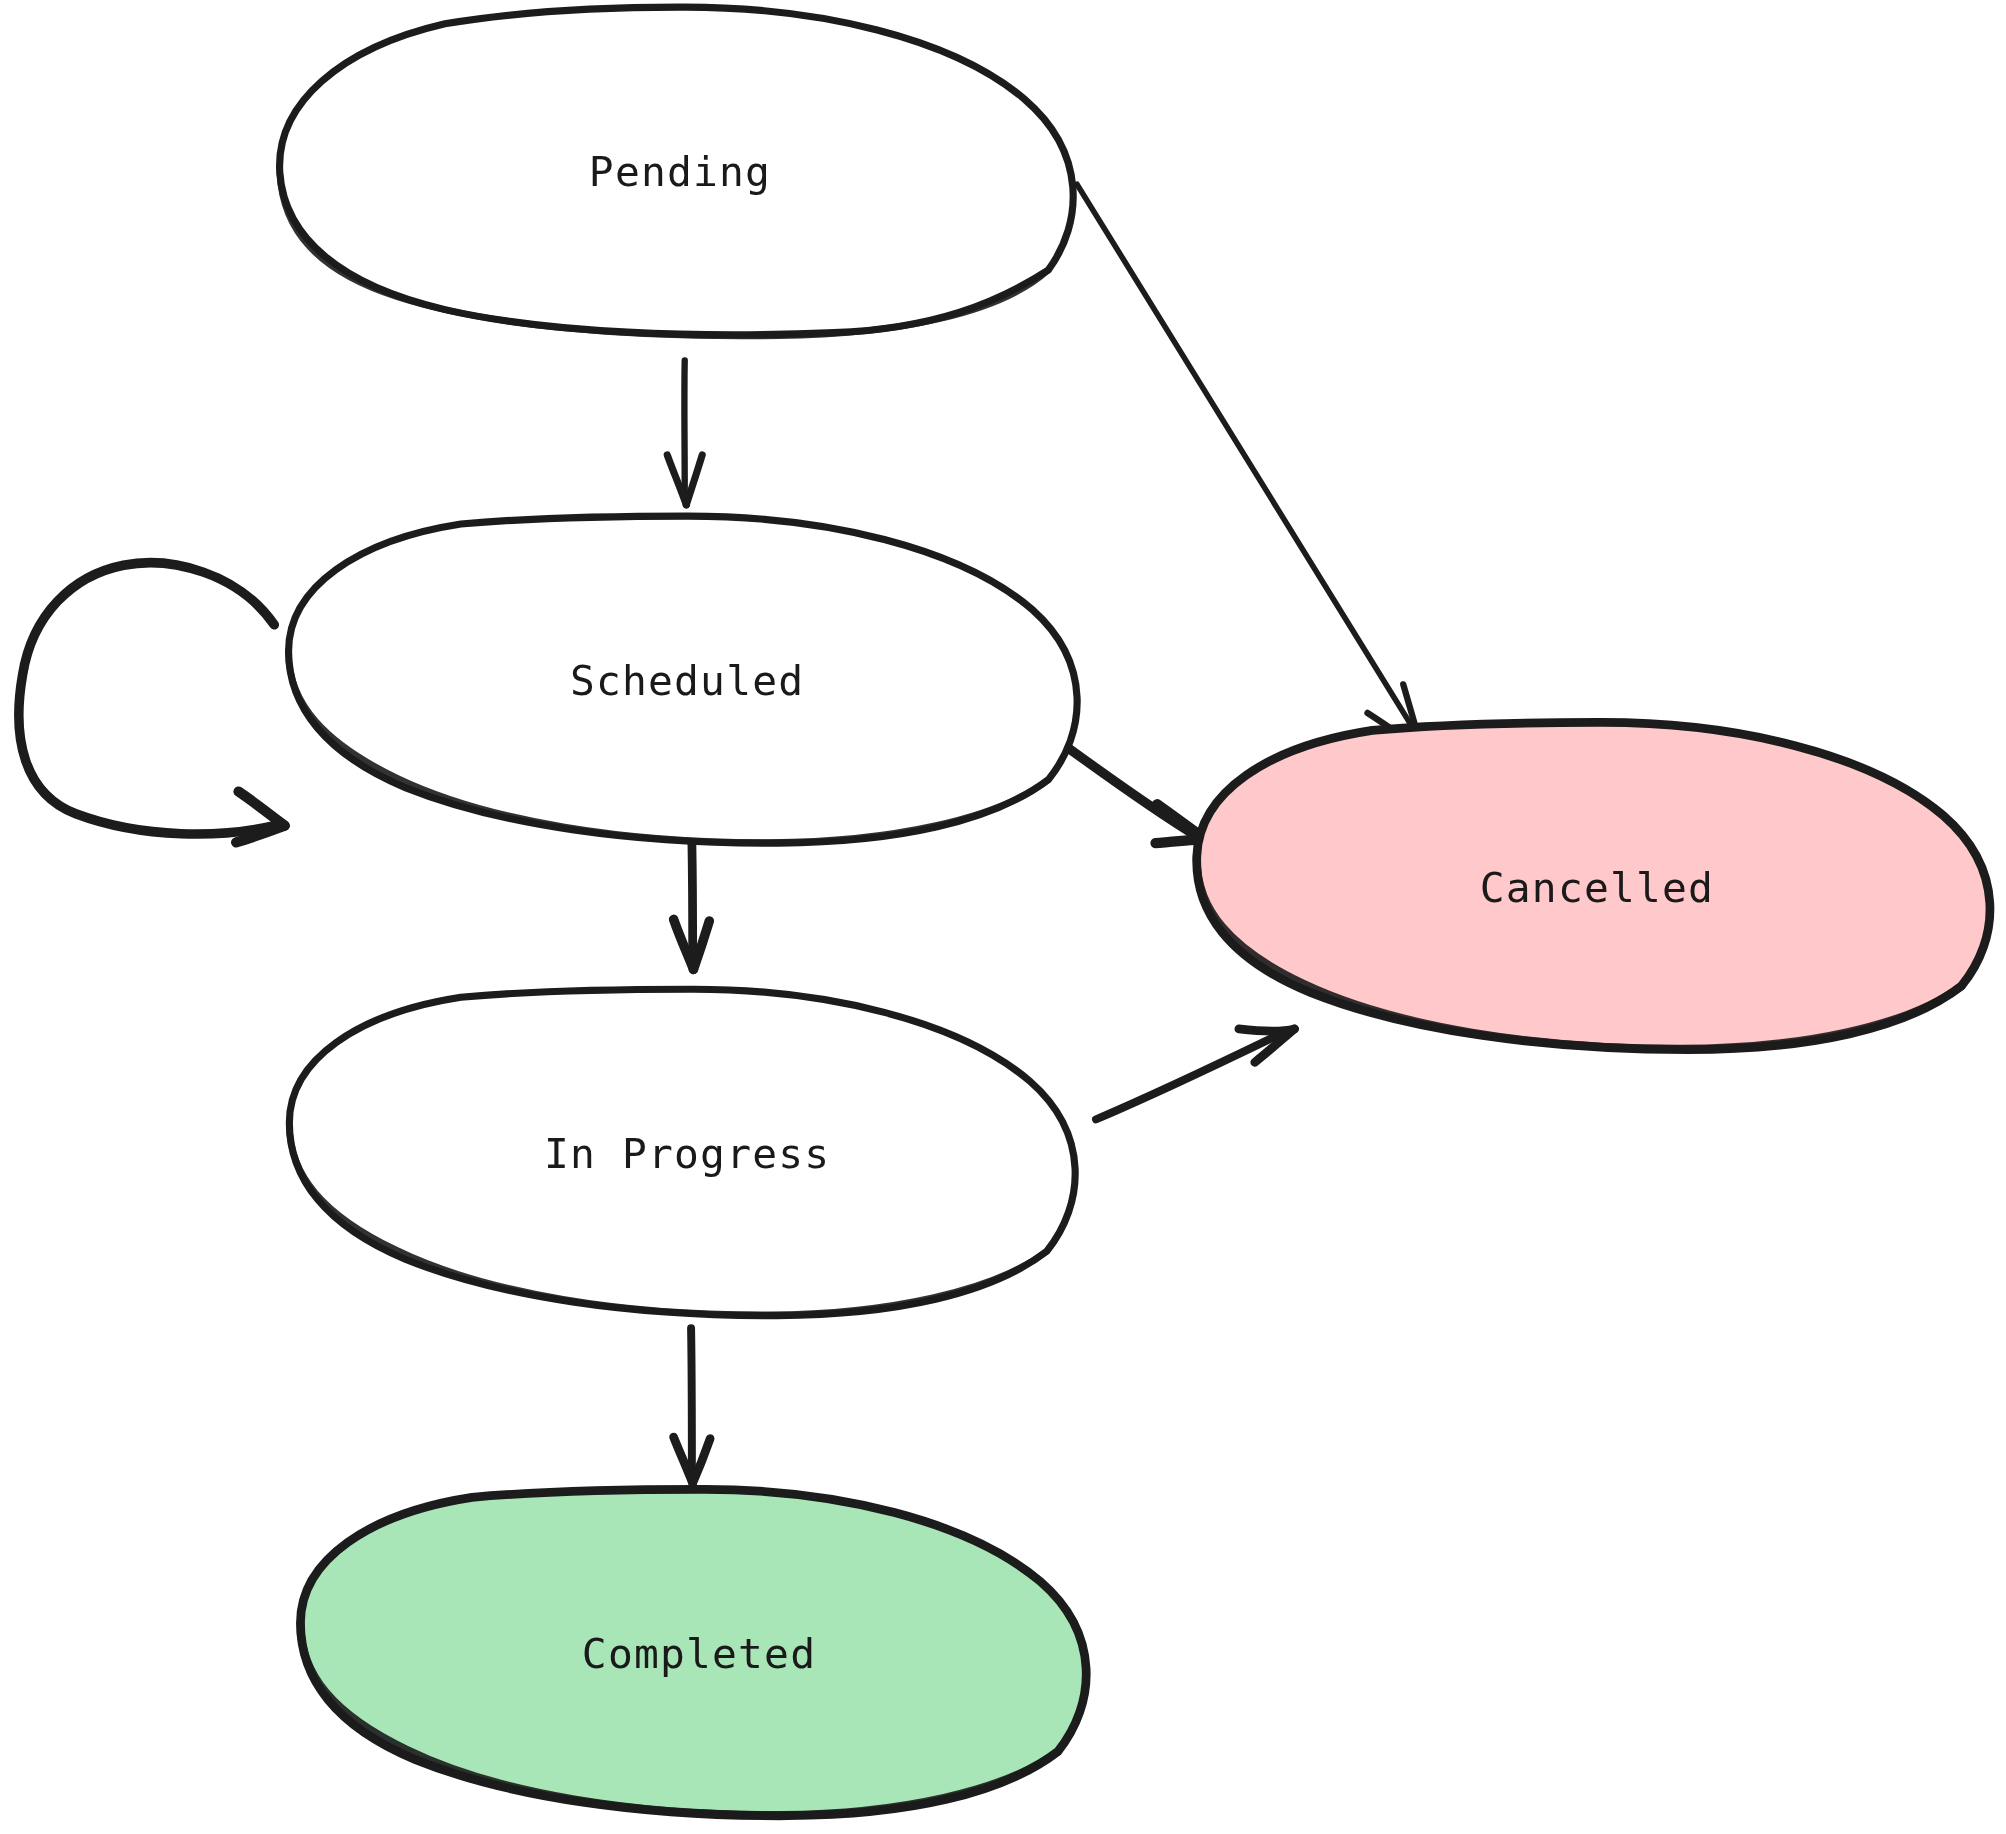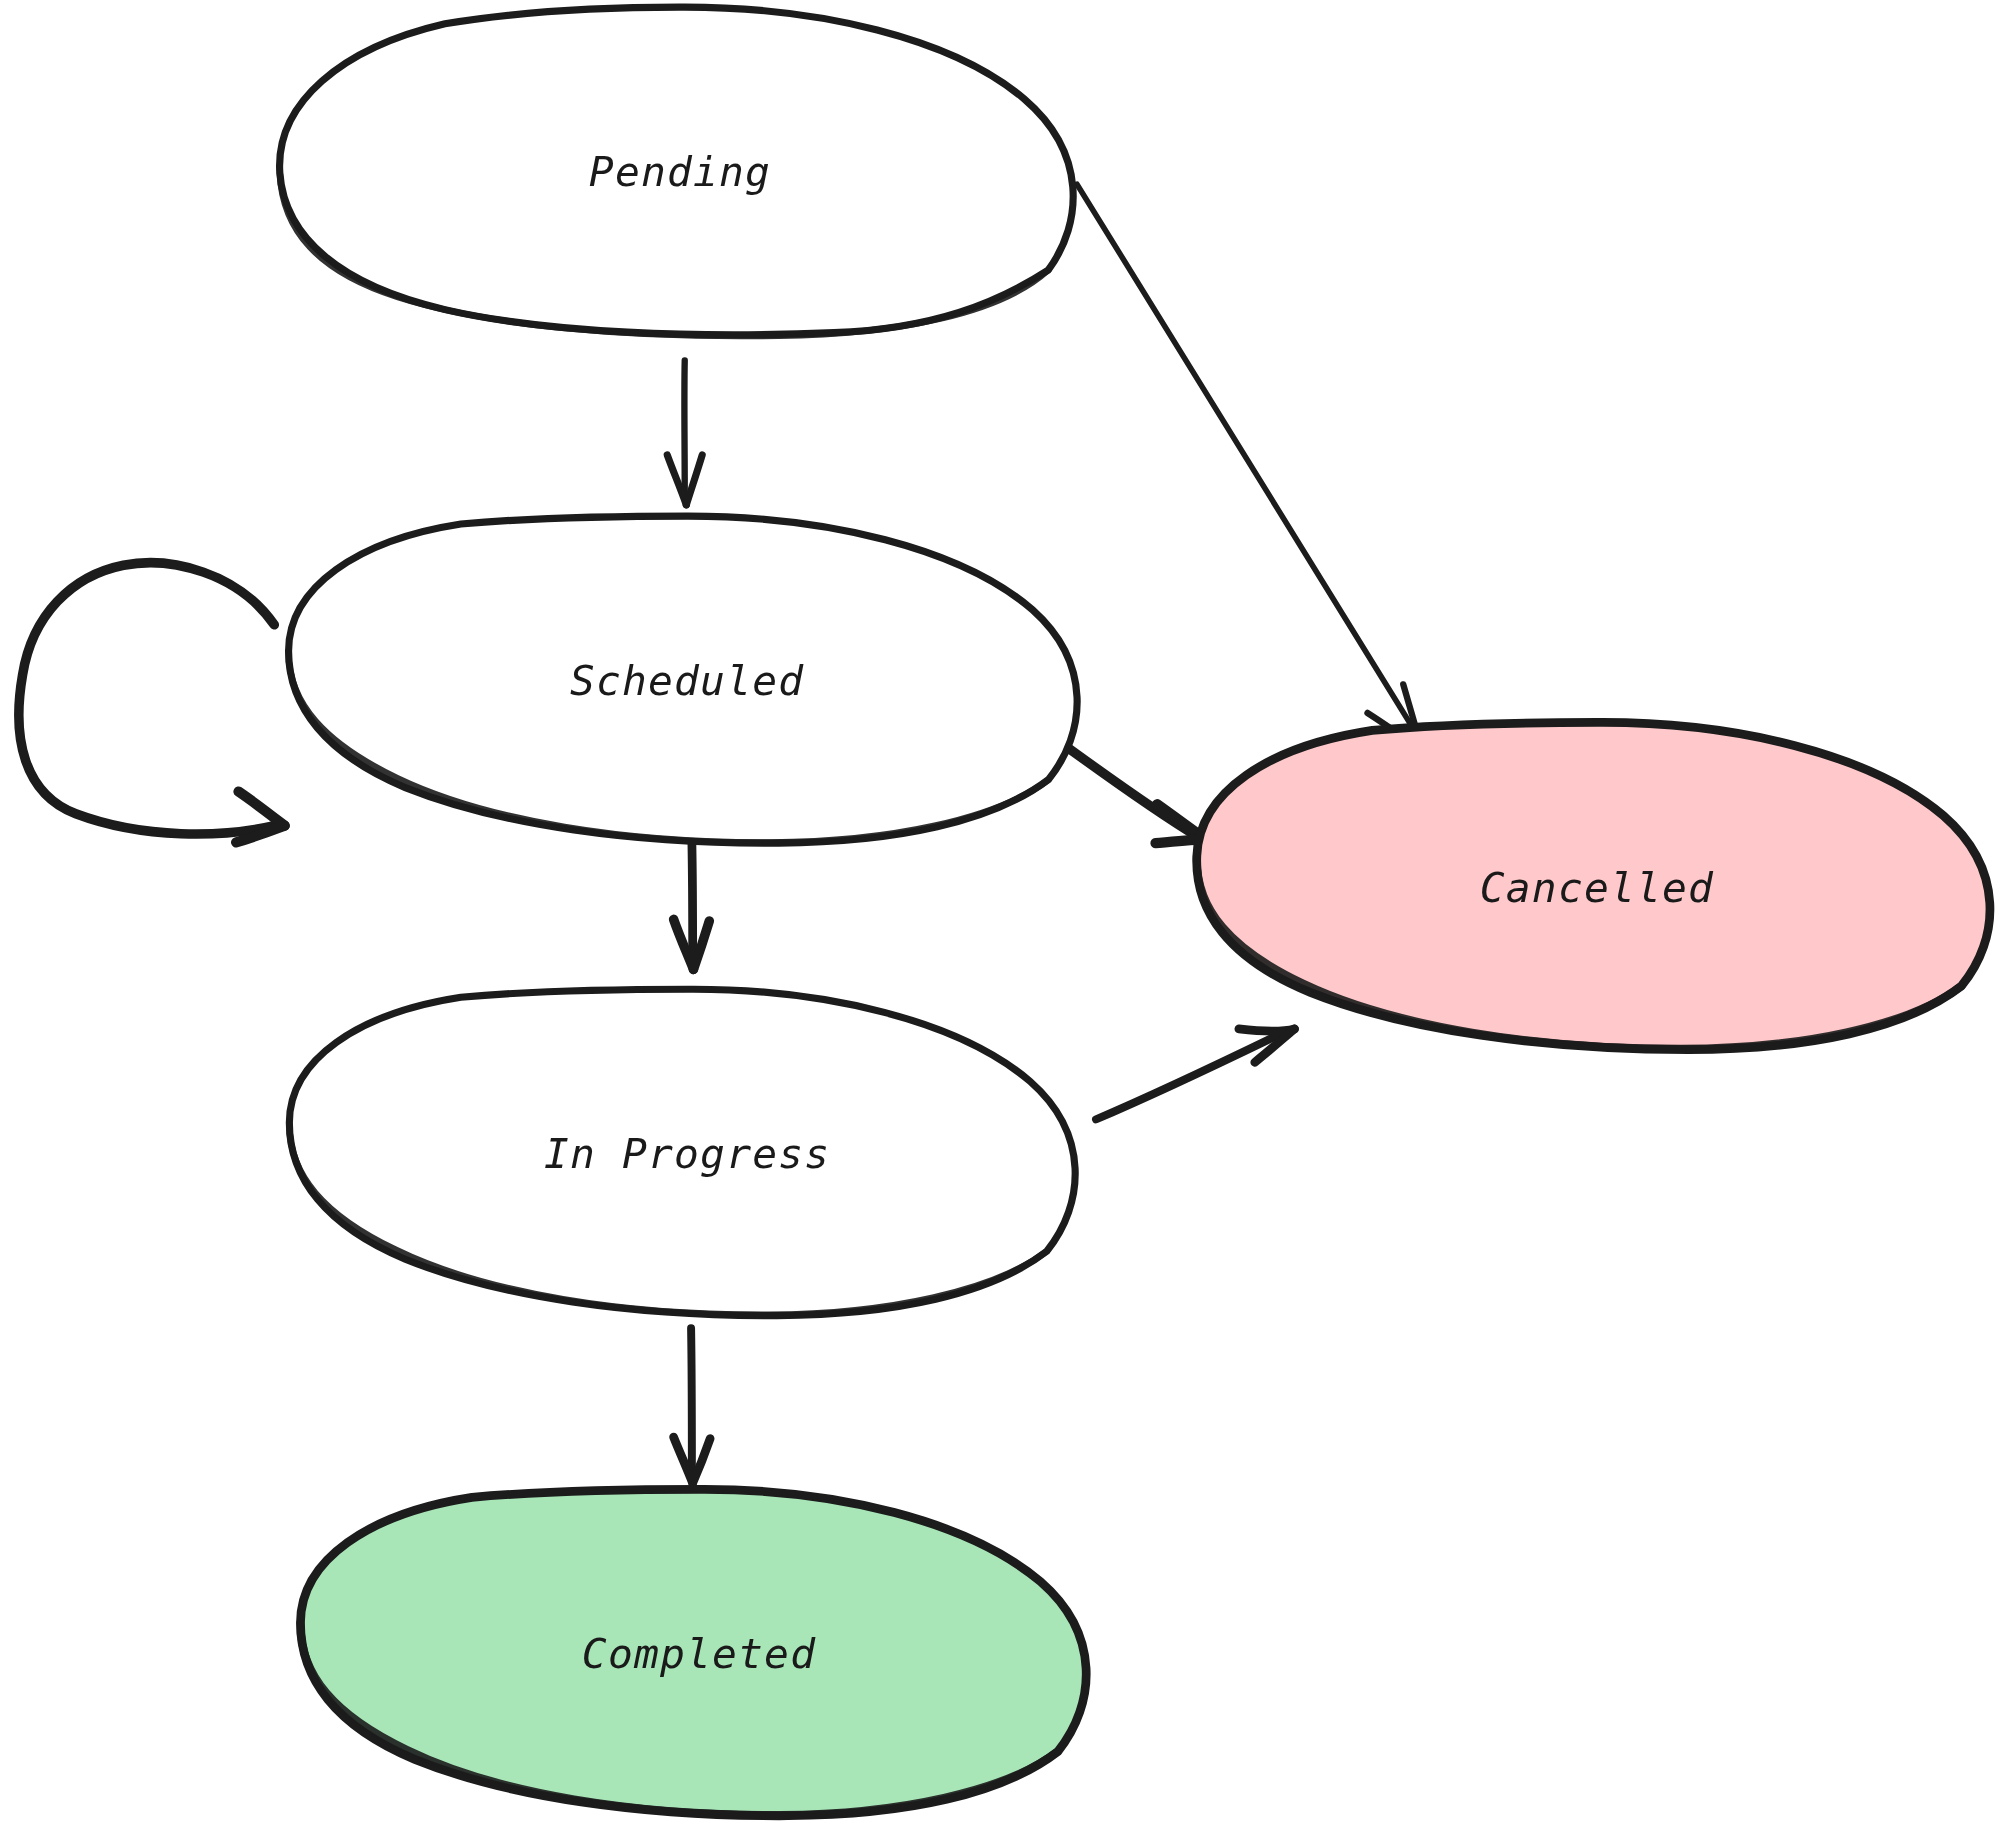--- a/index.html
+++ b/index.html
@@ -10,21 +10,20 @@
   }
   body {
     font-family: "DejaVu Sans Mono", "Liberation Mono", monospace;
   }
   #canvas-wrap {
     position: relative;
     width: 2007px;
     height: 1834px;
     background: #ffffff;
     overflow: hidden;
-    font-style: italic;
   }
   svg#diagram {
     position: absolute;
     left: 0;
     top: 0;
     width: 2007px;
     height: 1834px;
     display: block;
   }
   .node-shape {

